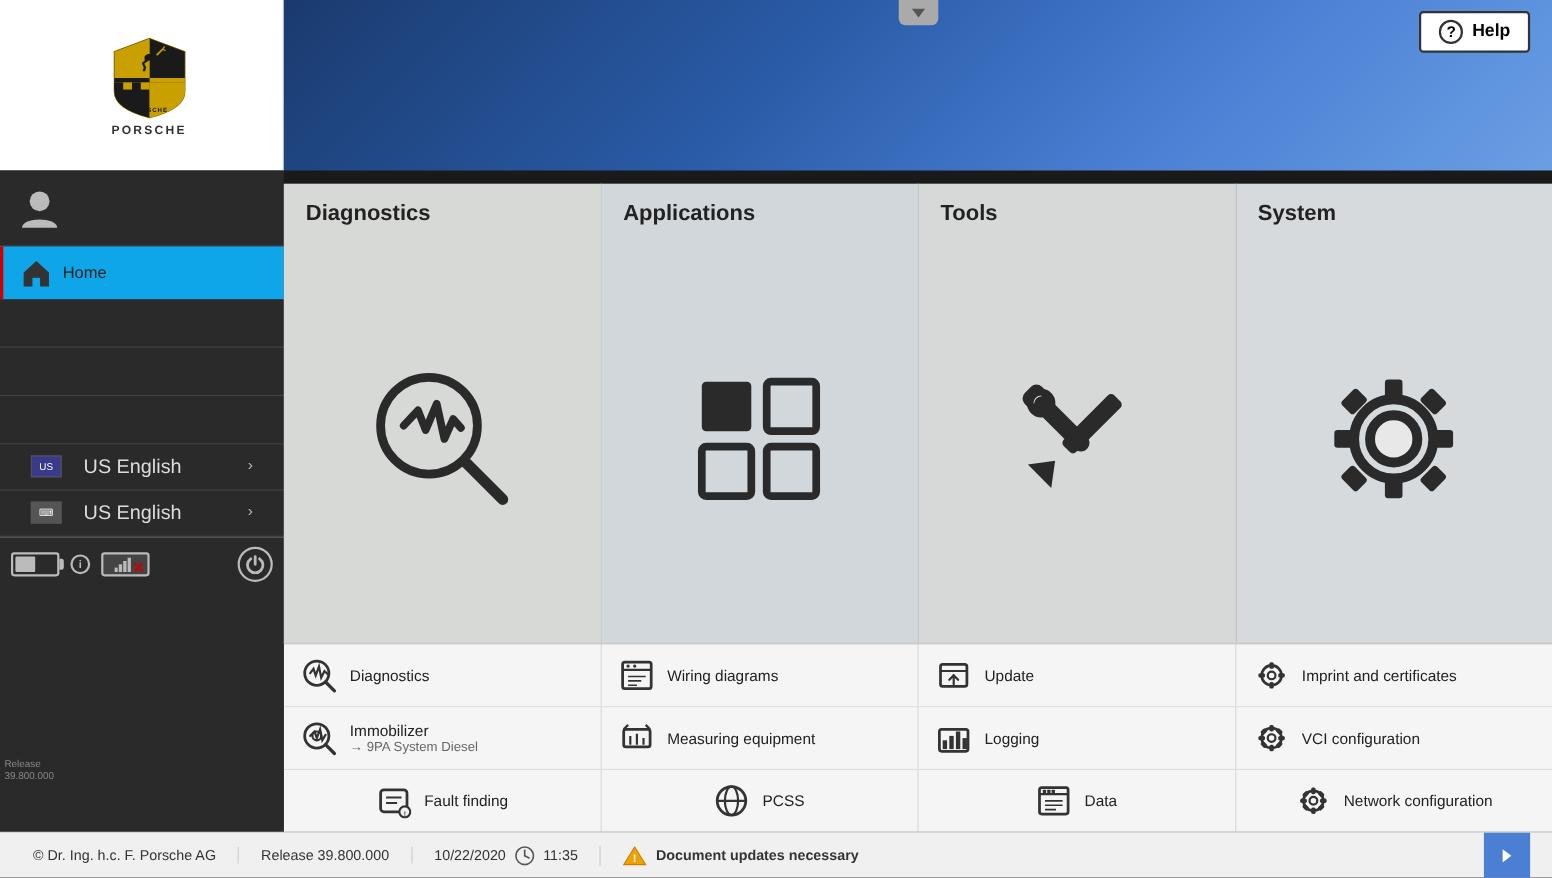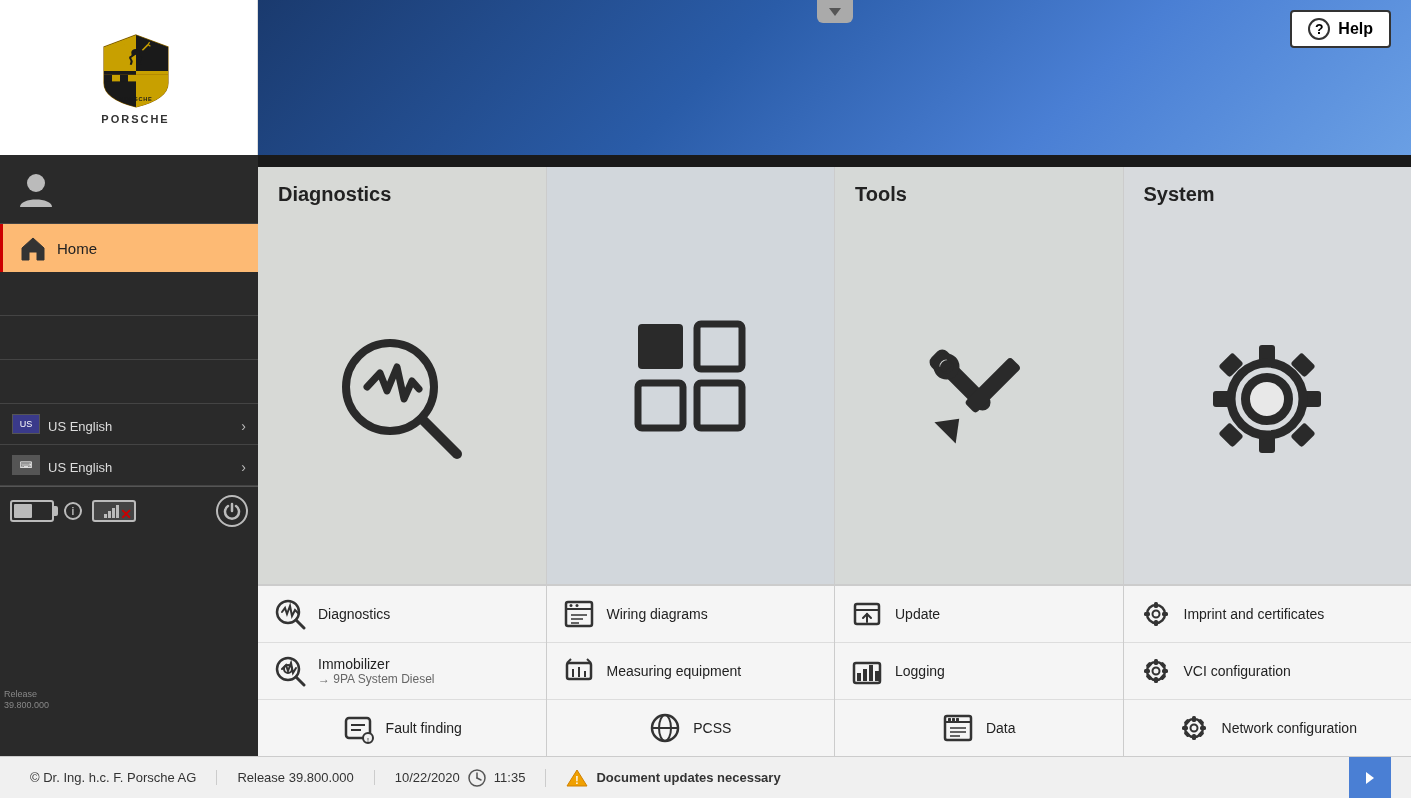--- a/index.html
+++ b/index.html
@@ -17,28 +17,28 @@
     .dropdown-btn { position: absolute; top: 0; left: 50%; transform: translateX(-50%); background: #aaa; border: none; padding: 4px 12px; border-radius: 0 0 6px 6px; cursor: pointer; }
     .chevron-down { display: inline-block; border-left: 6px solid transparent; border-right: 6px solid transparent; border-top: 8px solid #555; }
 
     
     .main-content { display: flex; flex: 1; min-height: 0; }
 
     
     .sidebar { width: 258px; background: #2a2a2a; flex-shrink: 0; display: flex; flex-direction: column; }
     .sidebar-user { padding: 14px 16px; border-bottom: 1px solid #444; display: flex; align-items: center; }
     .user-icon-svg { width: 40px; height: 40px; }
-    .sidebar-home { display: flex; align-items: center; gap: 10px; padding: 10px 16px; background: #fdba74; border-left: 3px solid #cc0000; cursor: pointer; }
+    .sidebar-home { display: flex; align-items: center; gap: 10px; padding: 10px 16px; background: #0ea5e9; border-left: 3px solid #cc0000; cursor: pointer; }
     .home-icon { width: 28px; height: 28px; }
     .sidebar-home-label { font-size: 15px; font-weight: 500; color: #222; }
     .sidebar-divider { height: 44px; border-bottom: 1px solid #444; }
-    .sidebar-lang-item { display: flex; align-items: flex-end; padding: 10px 12px; border-bottom: 1px solid #444; cursor: pointer; gap: 8px; }
+    .sidebar-lang-item { display: flex; align-items: flex-start; padding: 10px 28px; border-bottom: 1px solid #444; cursor: pointer; gap: 20px; }
     .lang-flag { width: 28px; height: 20px; background: #3a3a8a; border: 1px solid #555; display: flex; align-items: center; justify-content: center; font-size: 9px; color: #fff; }
     .lang-flag.keyboard { background: #555; }
-    .lang-label { color: #ddd; font-size: 13px; flex: 1; }
+    .lang-label { color: #ddd; font-size: 18px; flex: 1; }
     .lang-arrow { color: #bbb; font-size: 14px; }
     .sidebar-bottom { display: flex; align-items: center; padding: 8px 10px; border-top: 1px solid #555; gap: 10px; }
     .battery-icon { width: 44px; height: 22px; border: 2px solid #bbb; border-radius: 3px; position: relative; display: flex; align-items: center; padding: 2px; }
     .battery-icon::after { content: ''; position: absolute; right: -6px; top: 50%; transform: translateY(-50%); width: 4px; height: 10px; background: #bbb; border-radius: 0 2px 2px 0; }
     .battery-fill { width: 50%; height: 100%; background: #bbb; border-radius: 1px; }
     .info-dot { width: 18px; height: 18px; border: 2px solid #bbb; border-radius: 50%; display: flex; align-items: center; justify-content: center; color: #bbb; font-size: 10px; font-weight: bold; }
     .network-icon { width: 44px; height: 22px; background: #444; border: 2px solid #bbb; border-radius: 3px; display: flex; align-items: center; justify-content: center; position: relative; }
     .x-mark { color: #cc0000; font-size: 14px; font-weight: bold; position: absolute; bottom: -2px; right: 2px; }
     .power-btn { width: 32px; height: 32px; border-radius: 50%; border: 2px solid #bbb; display: flex; align-items: center; justify-content: center; cursor: pointer; margin-left: auto; }
     .power-icon { width: 18px; height: 18px; }
@@ -206,20 +206,21 @@
             <svg class="main-icon" viewBox="0 0 140 140" fill="none" xmlns="http://www.w3.org/2000/svg">
               <circle cx="58" cy="58" r="44" stroke="#2a2a2a" stroke-width="8" fill="none"></circle>
               <path d="M35 58 L48 44 L55 62 L65 38 L72 70 L80 52 L87 60" stroke="#2a2a2a" stroke-width="7" fill="none" stroke-linecap="round" stroke-linejoin="round"></path>
               <line x1="90" y1="90" x2="125" y2="125" stroke="#2a2a2a" stroke-width="10" stroke-linecap="round"></line>
             </svg>
           </div>
         </div>
 
         <div class="grid-section" style="background: rgba(235,238,242,0.93);">
           <div class="bg-image-overlay" style="background:rgba(160,175,185,0.15);"></div>
+          <div class="section-header">Applications</div>
           <div class="section-icon-area">
             <svg class="main-icon" viewBox="0 0 140 140" fill="none" xmlns="http://www.w3.org/2000/svg">
               <rect x="18" y="18" width="45" height="45" rx="4" fill="#2a2a2a"></rect>
               <rect x="77" y="18" width="45" height="45" rx="4" stroke="#2a2a2a" stroke-width="7" fill="none"></rect>
               <rect x="18" y="77" width="45" height="45" rx="4" stroke="#2a2a2a" stroke-width="7" fill="none"></rect>
               <rect x="77" y="77" width="45" height="45" rx="4" stroke="#2a2a2a" stroke-width="7" fill="none"></rect>
             </svg>
           </div>
         </div>
 

